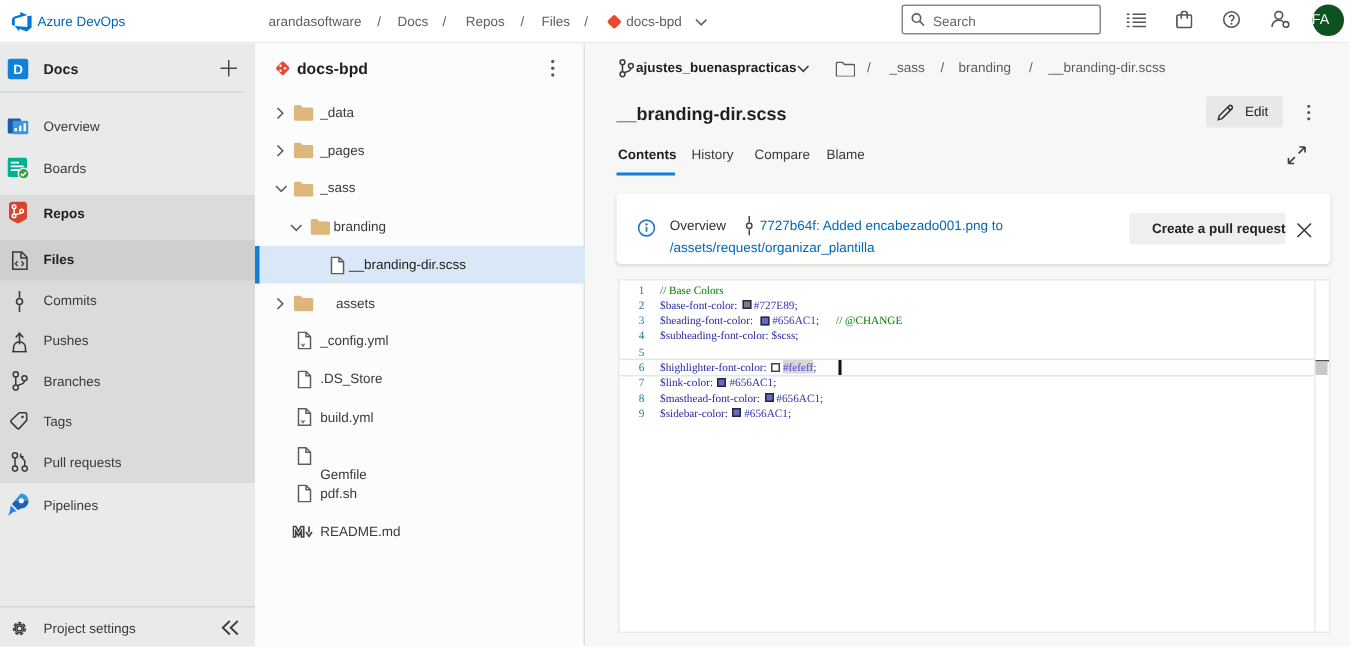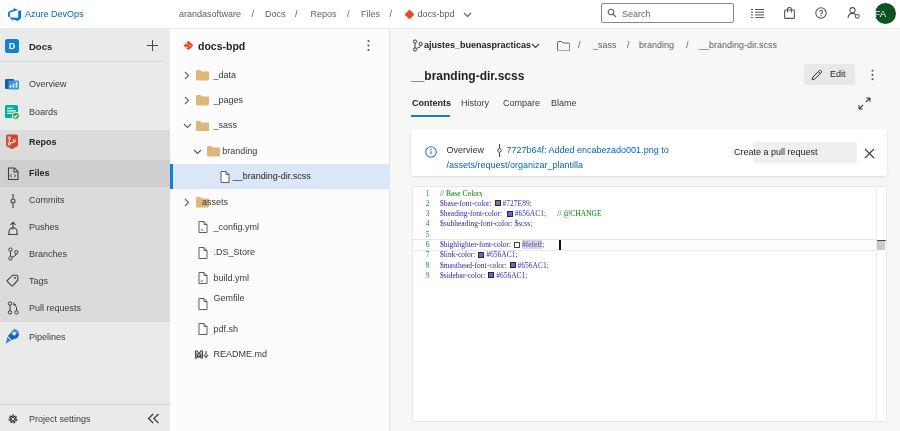--- a/index.html
+++ b/index.html
@@ -202,21 +202,21 @@
     <path d="M1 .5h5L9 3.5v8H1z" fill="#fff" stroke="#605e5c" stroke-width="1"></path>
     <path d="M6 .5v3h3" fill="none" stroke="#605e5c" stroke-width="1"></path>
   </svg>
 <div class="ab t9" style="left:232.7px;top:172.1px;color:#24231f">__branding-dir.scss</div>
 <svg class="ab" style="left:184px;top:198px" width="6" height="9" viewBox="0 0 6 9">
     <path d="M1 1l3.5 3.5L1 8" fill="none" stroke="#605e5c" stroke-width="1.1"></path>
   </svg>
 <svg class="ab" style="left:196px;top:197px" width="13" height="10.5" viewBox="0 0 13 10.5">
     <path d="M0 1.2C0 .5.5 0 1.2 0h3.1l1.5 1.6h6c.7 0 1.2.5 1.2 1.2v6.5c0 .7-.5 1.2-1.2 1.2H1.2C.5 10.5 0 10 0 9.3z" fill="#dcb67a"></path>
   </svg>
-<div class="ab t9" style="left:202px;top:197.5px;color:#3a3a38">assets</div>
+<div class="ab t9" style="left:224px;top:197.5px;color:#3a3a38">assets</div>
 <svg class="ab" style="left:198px;top:221.4px" width="10" height="12" viewBox="0 0 10 12">
     <path d="M1 .5h5L9 3.5v8H1z" fill="#fff" stroke="#605e5c" stroke-width="1"></path>
     <path d="M6 .5v3h3" fill="none" stroke="#605e5c" stroke-width="1"></path>
     <path d="M3 8.2l1 1.6 1-1.6" fill="none" stroke="#605e5c" stroke-width=".8"></path>
   </svg>
 <div class="ab t9" style="left:213.5px;top:222.9px;color:#3a3a38">_config.yml</div>
 <svg class="ab" style="left:198px;top:246.8px" width="10" height="12" viewBox="0 0 10 12">
     <path d="M1 .5h5L9 3.5v8H1z" fill="#fff" stroke="#605e5c" stroke-width="1"></path>
     <path d="M6 .5v3h3" fill="none" stroke="#605e5c" stroke-width="1"></path>
   </svg>
@@ -224,21 +224,21 @@
 <svg class="ab" style="left:198px;top:272.2px" width="10" height="12" viewBox="0 0 10 12">
     <path d="M1 .5h5L9 3.5v8H1z" fill="#fff" stroke="#605e5c" stroke-width="1"></path>
     <path d="M6 .5v3h3" fill="none" stroke="#605e5c" stroke-width="1"></path>
     <path d="M3 8.2l1 1.6 1-1.6" fill="none" stroke="#605e5c" stroke-width=".8"></path>
   </svg>
 <div class="ab t9" style="left:213.5px;top:273.7px;color:#3a3a38">build.yml</div>
 <svg class="ab" style="left:198px;top:297.6px" width="10" height="12" viewBox="0 0 10 12">
     <path d="M1 .5h5L9 3.5v8H1z" fill="#fff" stroke="#605e5c" stroke-width="1"></path>
     <path d="M6 .5v3h3" fill="none" stroke="#605e5c" stroke-width="1"></path>
   </svg>
-<div class="ab t9" style="left:213.5px;top:294px;color:#3a3a38">Gemfile</div>
+<div class="ab t9" style="left:213.5px;top:312px;color:#3a3a38">Gemfile</div>
 <svg class="ab" style="left:198px;top:323px" width="10" height="12" viewBox="0 0 10 12">
     <path d="M1 .5h5L9 3.5v8H1z" fill="#fff" stroke="#605e5c" stroke-width="1"></path>
     <path d="M6 .5v3h3" fill="none" stroke="#605e5c" stroke-width="1"></path>
   </svg>
 <div class="ab t9" style="left:213.5px;top:324.5px;color:#3a3a38">pdf.sh</div>
 <svg class="ab" style="left:195px;top:349.9px" width="14" height="9" viewBox="0 0 14 9">
  <path d="M.5 8V1h1.8L4 4.2 5.7 1h1.8v7H5.9V4.1L4 7.2 2.1 4.1V8zM11 1v4M9 4.7L11 7.5 13 4.7" fill="none" stroke="#454442" stroke-width="1.1"></path>
 </svg>
 <div class="ab t9" style="left:213.5px;top:349.9px;color:#3a3a38">README.md</div>
 
@@ -291,21 +291,21 @@
  <circle cx="6.5" cy="3.9" r=".85" fill="#2477c8"></circle>
 </svg>
 <div class="ab t9" style="left:446.5px;top:145.5px;color:#323130">Overview</div>
 <svg class="ab" style="left:495px;top:144px" width="9" height="13" viewBox="0 0 9 13">
  <circle cx="4.5" cy="6.5" r="1.8" fill="none" stroke="#484644" stroke-width="1"></circle>
  <path d="M4.5 0v4M4.5 9v4" stroke="#484644" stroke-width="1"></path>
 </svg>
 <div class="ab t9" style="left:506.5px;top:145.5px;color:#0067b8">7727b64f: Added encabezado001.png to</div>
 <div class="ab t9" style="left:446.5px;top:161px;color:#0067b8">/assets/request/organizar_plantilla</div>
 <div class="ab" style="left:753px;top:142px;width:104px;height:21px;background:#efefef;border-radius:2px"></div>
-<div class="ab t9" style="left:734px;top:148px;font-weight:normal;color:#252423">Create a pull request</div>
+<div class="ab t9" style="left:768px;top:148px;font-weight:bold;color:#252423">Create a pull request</div>
 <svg class="ab" style="left:863.5px;top:148px" width="11" height="11" viewBox="0 0 11 11">
  <path d="M1 1l9 9M10 1l-9 9" stroke="#3f3d3b" stroke-width="1.1"></path>
 </svg>
 
 <div class="ab" style="left:411.5px;top:185.5px;width:475.5px;height:236.5px;background:#fff;border:1px solid #e8e8e8"></div>
 <div class="ab" style="left:876px;top:186.5px;width:1px;height:234.5px;background:#ececec"></div>
 
 <div class="ab" style="left:412.5px;top:239.3px;width:463px;height:11.3px;border-top:1px solid #e6e6e6;border-bottom:1px solid #e6e6e6;background:#fdfdfd"></div>
 
 <div class="ab" style="left:877px;top:239.5px;width:9px;height:1.6px;background:#4d4d4d"></div>

